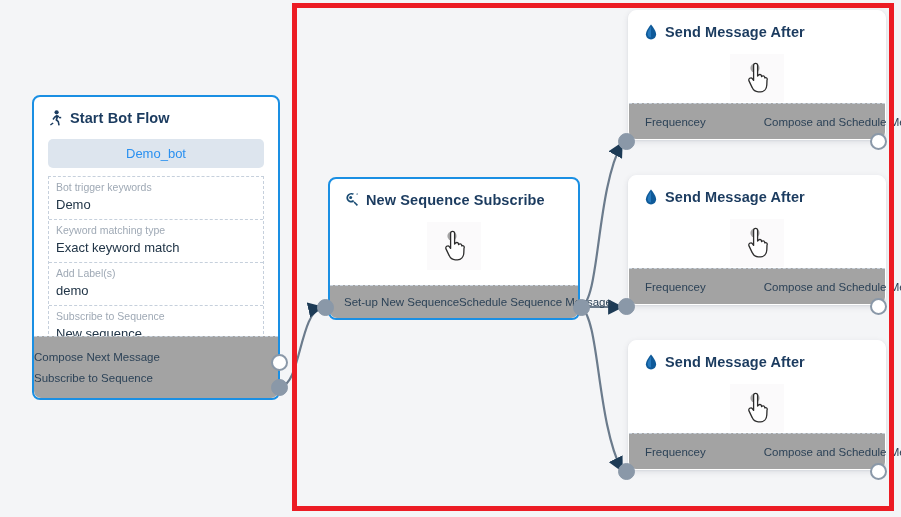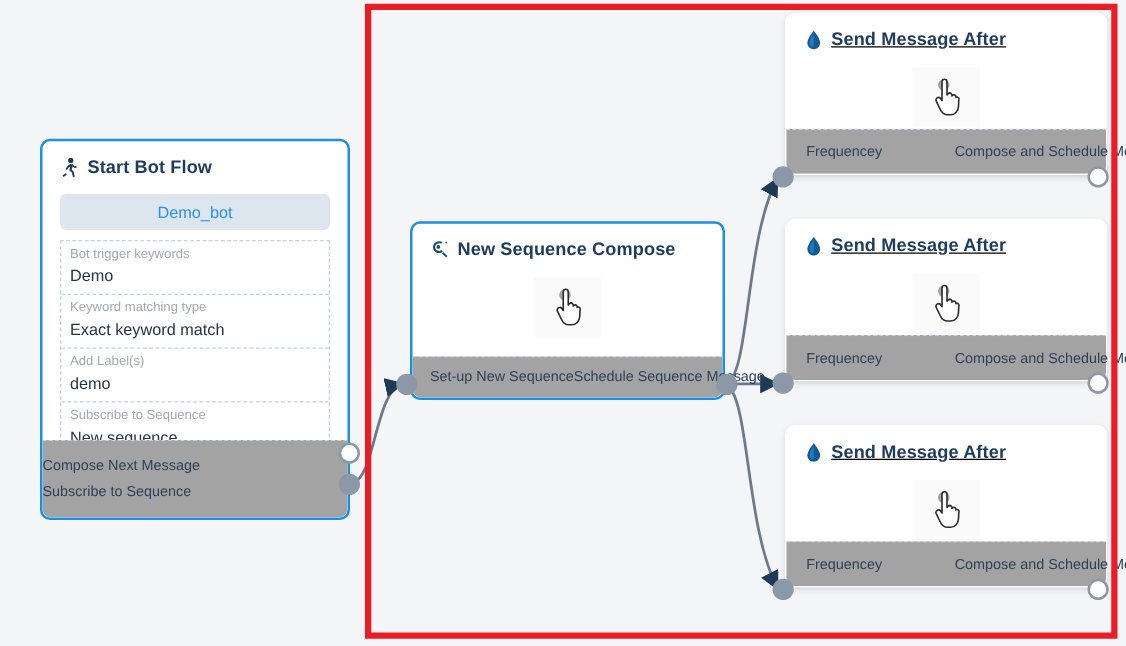--- a/index.html
+++ b/index.html
@@ -125,21 +125,20 @@
     background: #ffffff;
     border: 2px solid #8a98a8;
   }
 
   
   #node-start {
     left: 32px;
     top: 95px;
     width: 248px;
     height: 305px;
-    margin-top: 16px;
   }
   .bot-pill {
     margin: 9px 0 8px 0;
     background: #dde5ee;
     border-radius: 5px;
     text-align: center;
     color: #2a90f0;
     font-size: 13px;
     padding: 7px 0;
   }
@@ -195,21 +194,20 @@
   .seq-footer .footer-row {
     justify-content: space-between;
     padding: 0 10px 0 14px;
   }
 
   
   .node-send {
     left: 628px;
     width: 258px;
     height: 130px;
-    text-decoration: underline;
   }
   #node-send-1 { top: 10px; }
   #node-send-2 { top: 175px; }
   #node-send-3 { top: 340px; }
   .send-footer { height: 36px; }
   .send-footer .footer-row {
     justify-content: flex-start;
     padding: 0 12px 0 16px;
   }
   .send-footer .lbl-freq { margin-right: 0; }
@@ -291,21 +289,21 @@
 
     <div class="node-header">
       <span class="icon">
         <svg width="16" height="15" viewBox="0 0 16 15">
           <path d="M10.6 1.1 C7.9 -0.3 4.6 0.7 3.2 3.2 C1.8 5.7 2.8 8.8 5.4 10.1 C7.3 11.1 9.6 10.7 11.0 9.3 L9.6 8.1 C8.7 8.9 7.3 9.1 6.2 8.5 C4.5 7.6 3.9 5.6 4.8 4.0 C5.7 2.4 7.8 1.8 9.5 2.6 Z" fill="#184b73"></path>
           <circle cx="7.1" cy="5.4" r="1.6" fill="#184b73"></circle>
           <path d="M11.3 9.7 L14.9 13.2 L13.7 14.4 L10.2 10.8 Z" fill="#184b73"></path>
           <path d="M12.9 1.5 L14.7 0.8 L14.2 2.7 Z" fill="#184b73"></path>
         </svg>
       </span>
-      <span>New Sequence Compose</span>
+      <span>New Sequence Subscribe</span>
     </div>
 
     <div class="cursor-box">
       <svg width="30" height="34" viewBox="0 0 30 34">
         <ellipse cx="13" cy="7" rx="4.6" ry="4.6" fill="#3b3b3b" opacity="0.45"></ellipse>
         <path d="M11.6 4.5 C11.6 3.3 12.5 2.4 13.6 2.4 C14.7 2.4 15.6 3.3 15.6 4.5 L15.6 15.0 L16.6 14.0 C17.3 13.3 18.4 13.3 19.1 14.0 C19.6 14.5 19.7 15.1 19.5 15.7 L19.9 15.3 C20.6 14.7 21.7 14.7 22.3 15.4 C22.7 15.8 22.9 16.4 22.7 16.9 C23.4 16.5 24.3 16.6 24.8 17.2 C25.3 17.8 25.4 18.5 25.0 19.1 L24.8 24.0 C24.6 27.8 22.2 30.8 18.5 30.8 L16.2 30.8 C13.2 30.8 11.3 29.1 10.2 26.6 L7.0 19.9 C6.5 18.9 6.9 17.7 7.9 17.2 C8.8 16.7 9.9 17.0 10.5 17.8 L11.6 19.4 Z" fill="#ffffff" stroke="#2d2d2d" stroke-width="1.3" stroke-linejoin="round"></path>
       </svg>
     </div>
 
     <div class="node-footer seq-footer">

